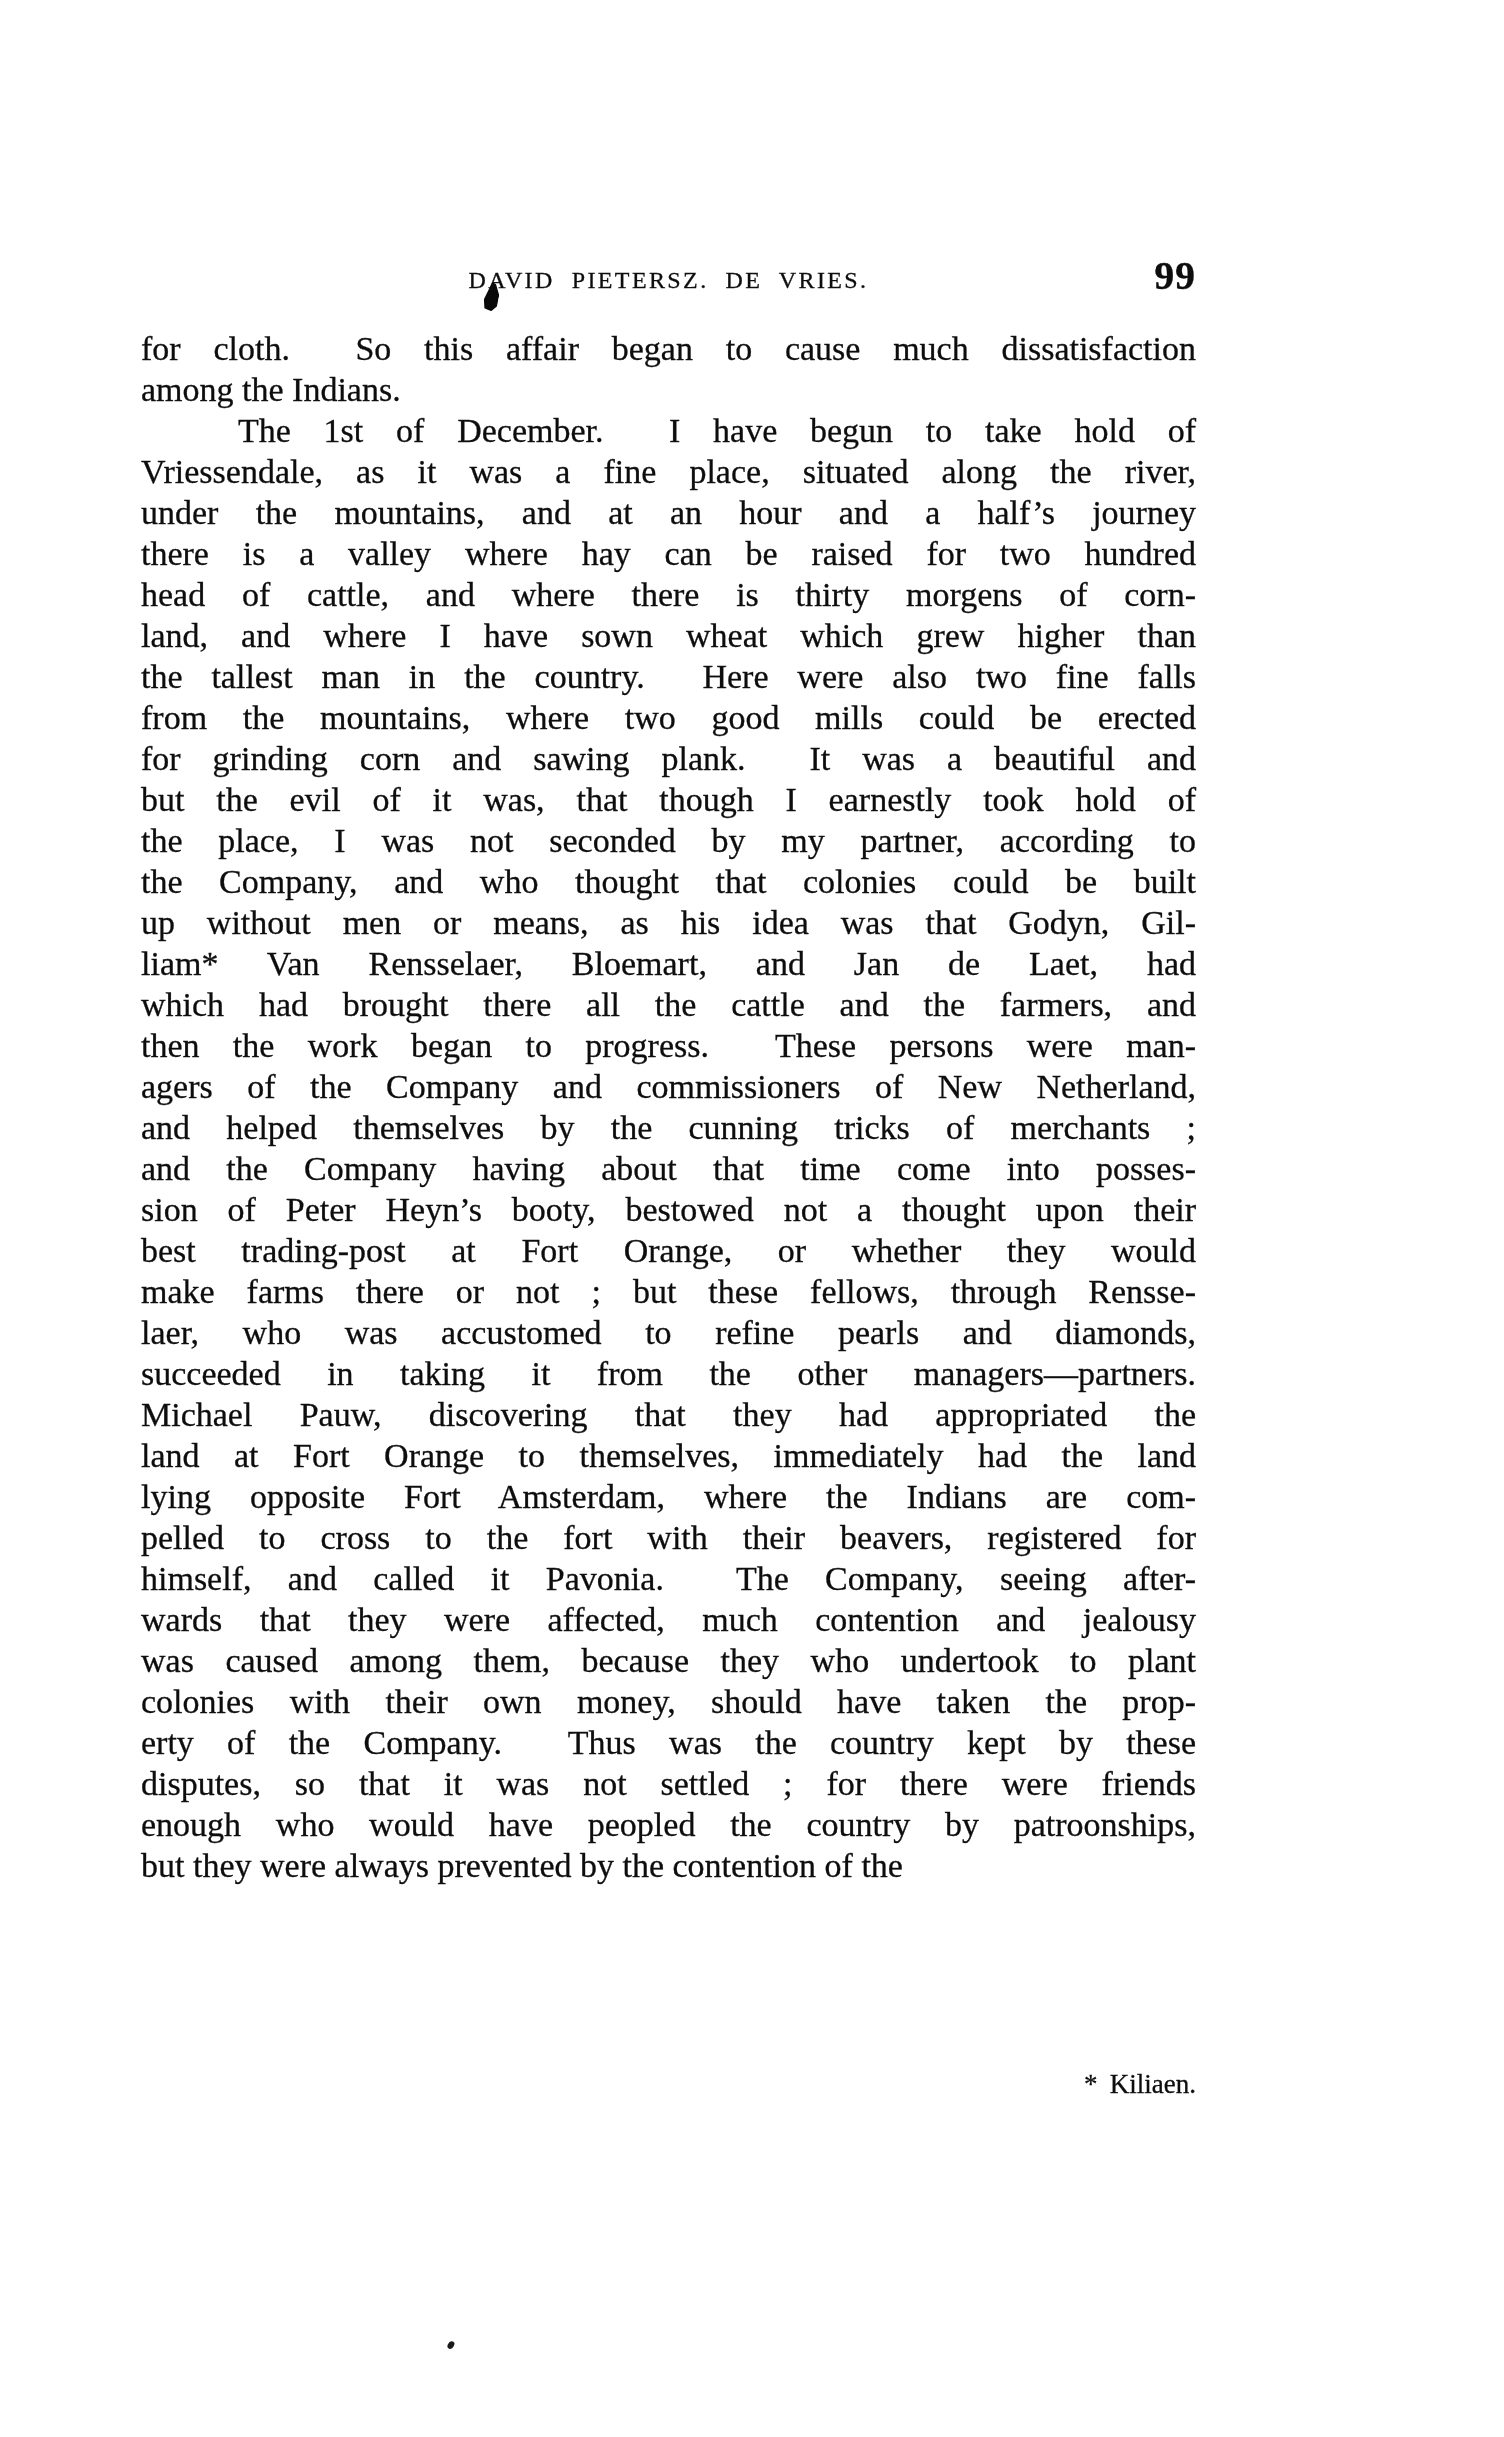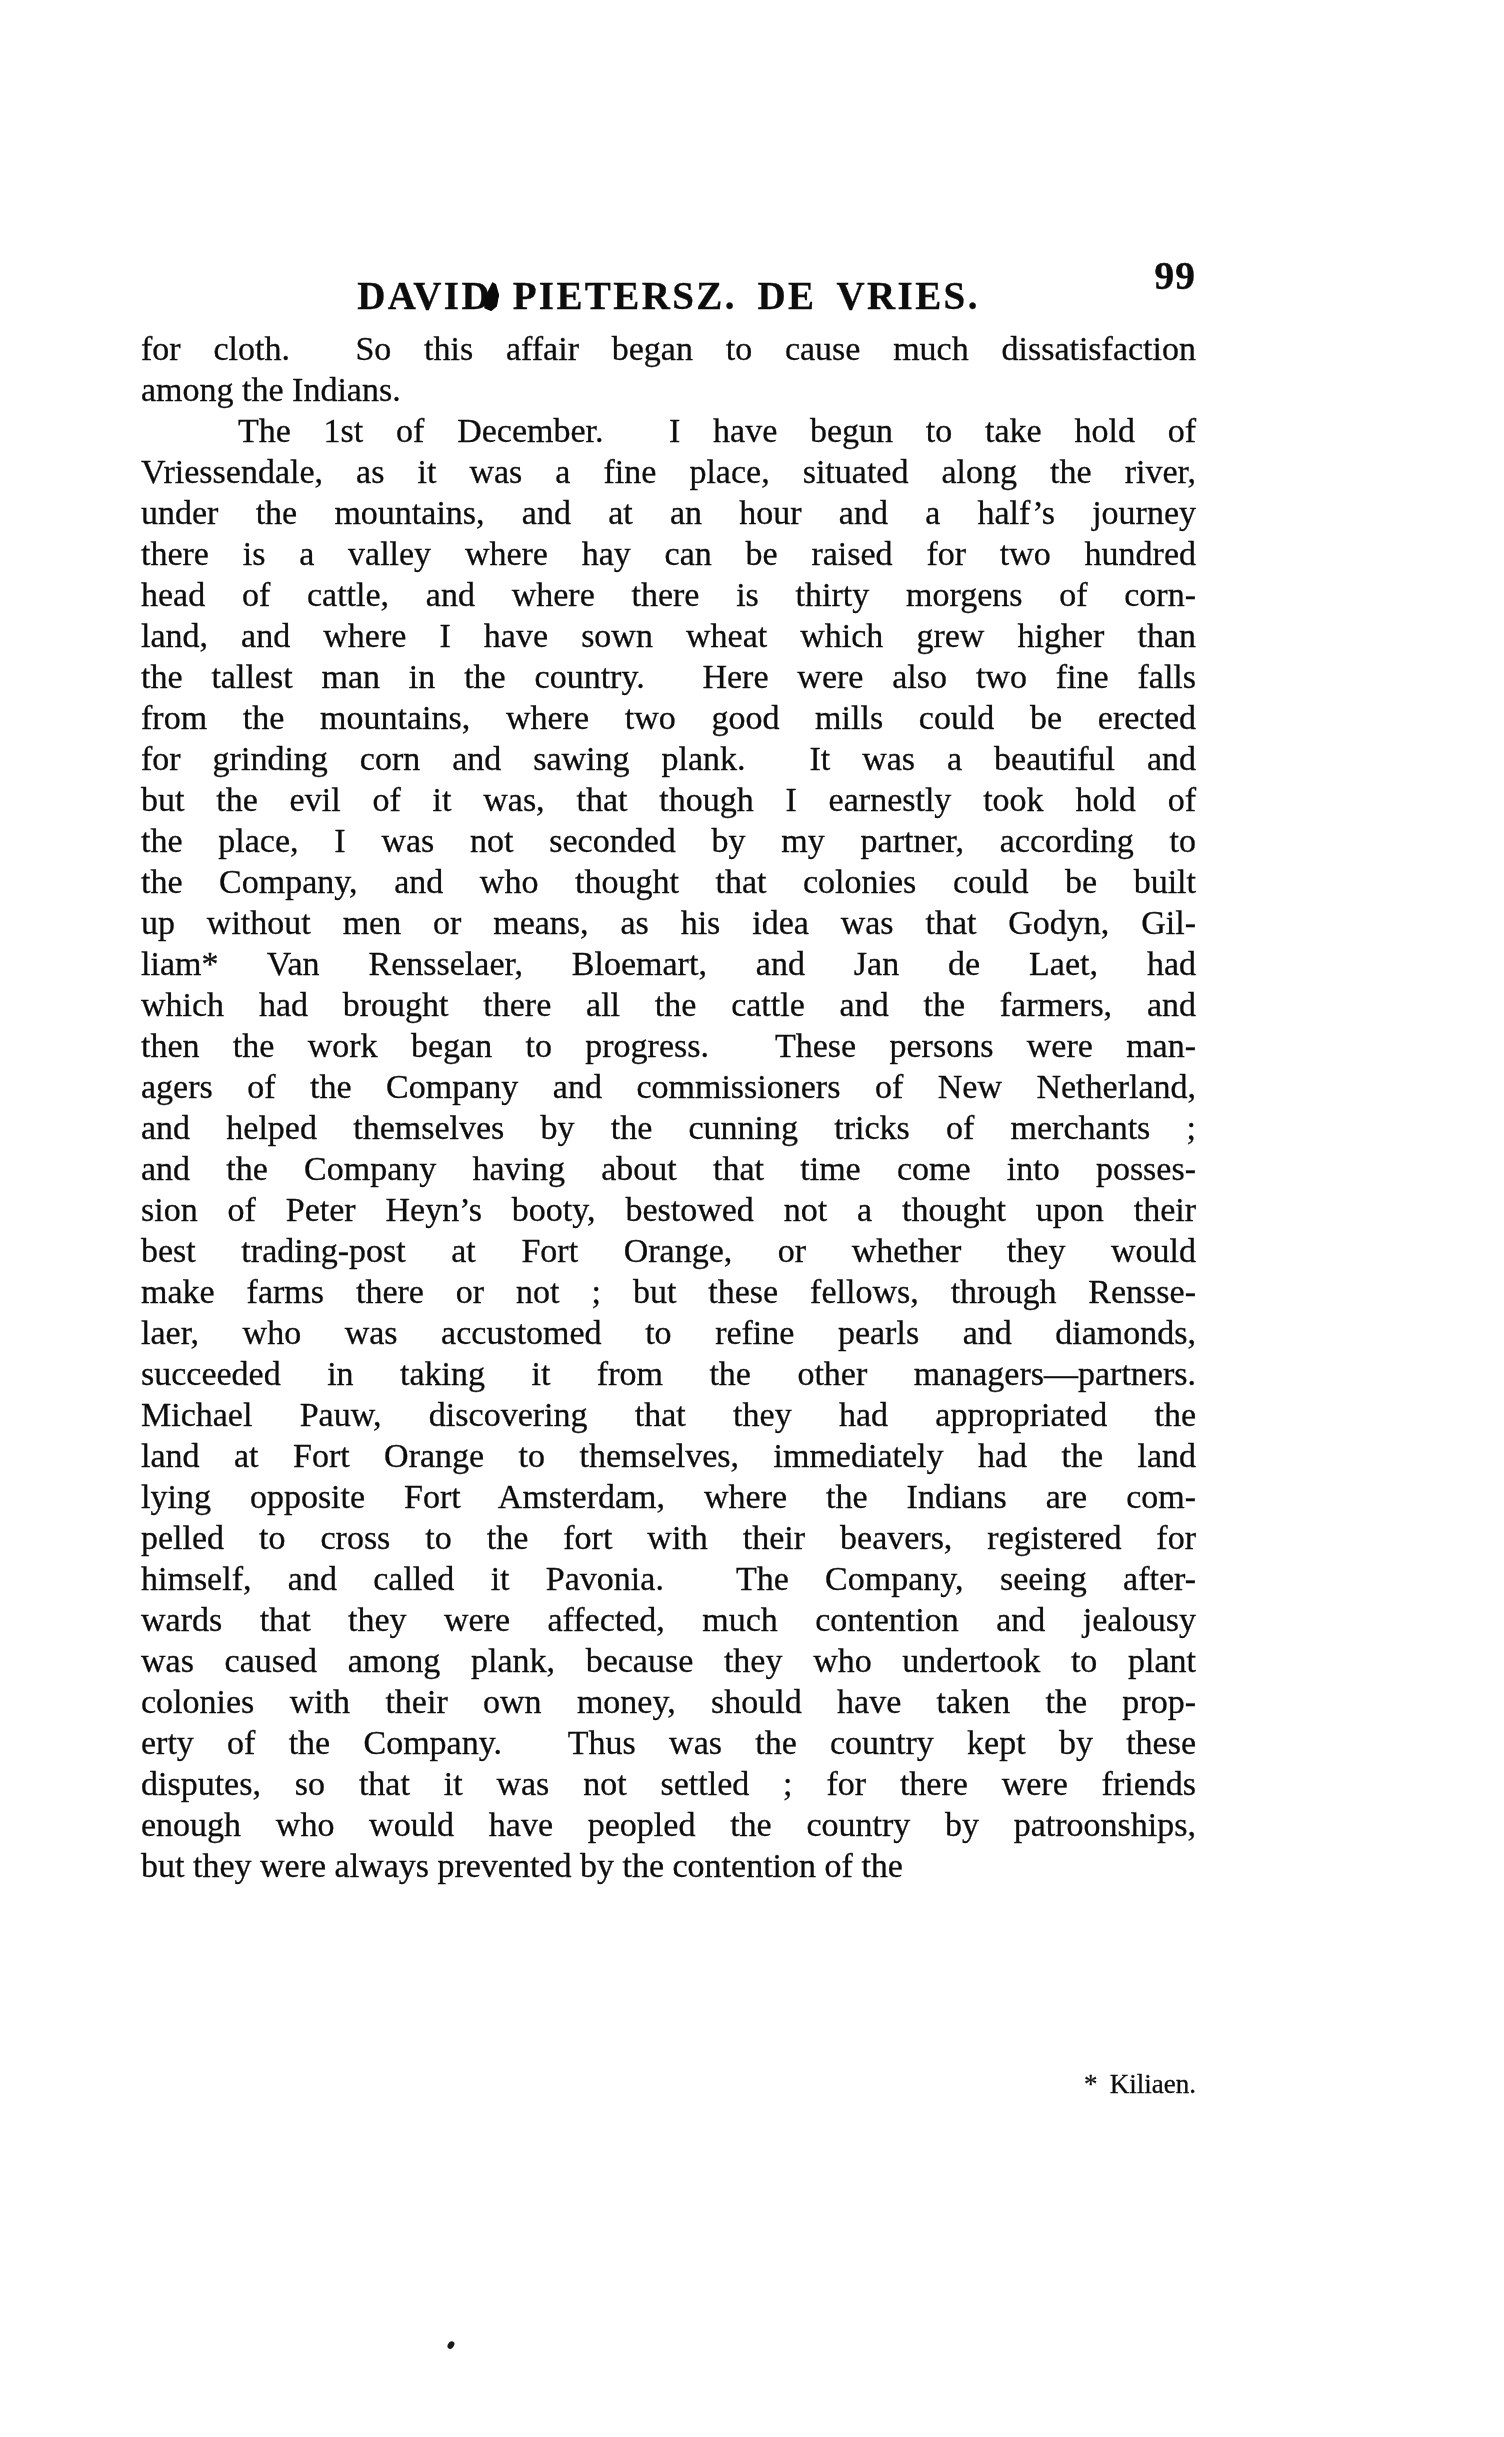--- a/index.html
+++ b/index.html
@@ -21,24 +21,24 @@
   .header {
     position: absolute;
     left: 141px;
     top: 252px;
     width: 1055px;
     height: 66px;
   }
   .header-title {
     position: absolute;
     left: 50%;
-    top: 21px;
+    top: 15px;
     transform: translateX(-50%);
-    font-size: 39px;
-    font-weight: bold;
+    font-size: 24px;
+    font-weight: normal;
     letter-spacing: 2.4px;
     word-spacing: 8.5px;
     white-space: nowrap;
   }
   .page-number {
     position: absolute;
     right: 0px;
     top: 0px;
     font-size: 40px;
     font-weight: bold;
@@ -136,21 +136,21 @@
     <div class="line">best trading-post at Fort Orange, or whether they would</div>
     <div class="line">make farms there or not ; but these fellows, through Rensse-</div>
     <div class="line">laer, who was accustomed to refine pearls and diamonds,</div>
     <div class="line">succeeded in taking it from the other managers—partners.</div>
     <div class="line">Michael Pauw, discovering that they had appropriated the</div>
     <div class="line">land at Fort Orange to themselves, immediately had the land</div>
     <div class="line">lying opposite Fort Amsterdam, where the Indians are com-</div>
     <div class="line">pelled to cross to the fort with their beavers, registered for</div>
     <div class="line">himself, and called it Pavonia.&nbsp; The Company, seeing after-</div>
     <div class="line">wards that they were affected, much contention and jealousy</div>
-    <div class="line">was caused among plank, because they who undertook to plant</div>
+    <div class="line">was caused among them, because they who undertook to plant</div>
     <div class="line">colonies with their own money, should have taken the prop-</div>
     <div class="line">erty of the Company.&nbsp; Thus was the country kept by these</div>
     <div class="line">disputes, so that it was not settled ; for there were friends</div>
     <div class="line">enough who would have peopled the country by patroonships,</div>
     <div class="line para-end">but they were always prevented by the contention of the</div>
   </div>
 
   <div class="footnote">
     <span class="fn-marker">*</span><span>Kiliaen.</span>
   </div>

